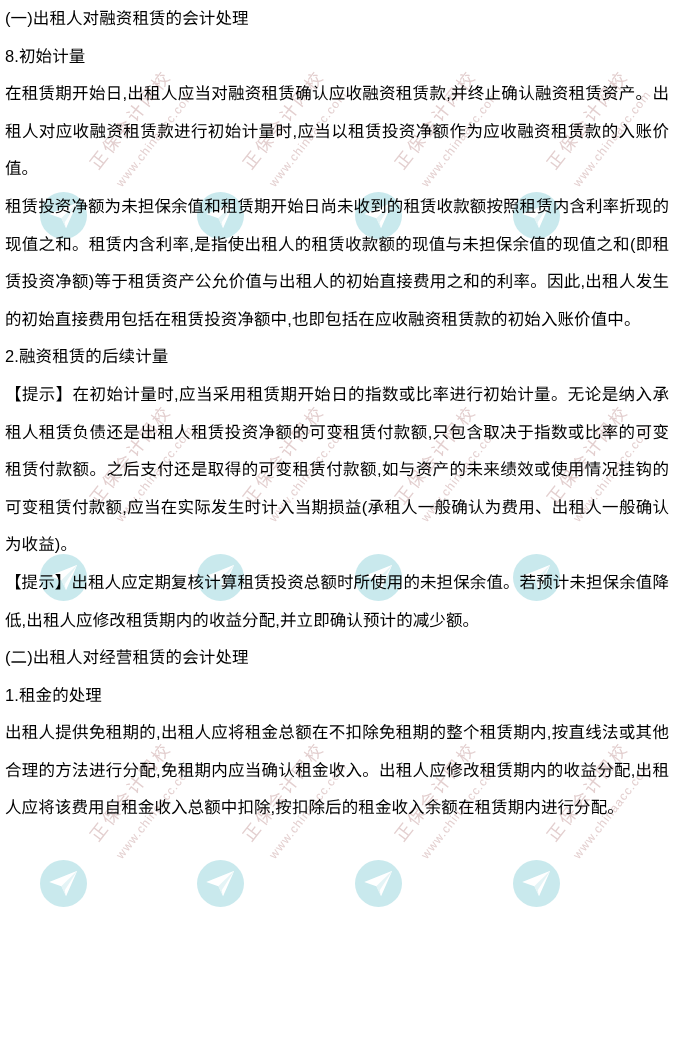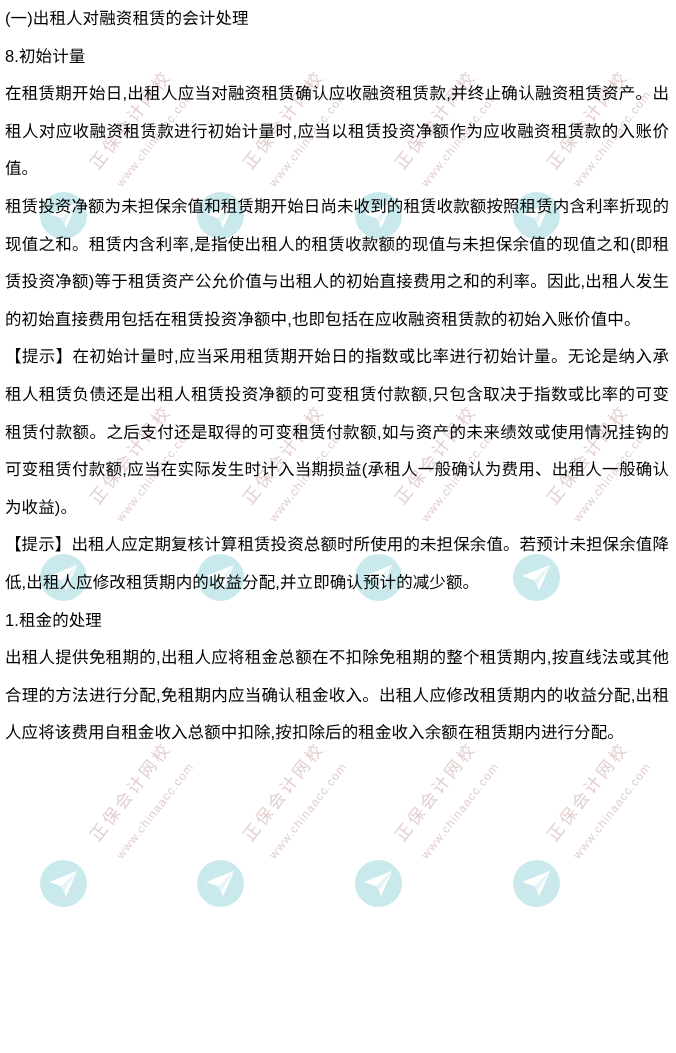--- a/index.html
+++ b/index.html
@@ -176,18 +176,20 @@
           <path d="M9 21.5 L36.5 10.5 L25.5 35.5 L20.8 25.8 Z" fill="#ffffff"></path>
           <path d="M20.8 25.8 L36.5 10.5 L24.2 29.5 L25 34 Z" fill="#c9e9ed" opacity="0.5"></path>
         </svg>
       </div>
     </div>
   <main class="content" id="doc-body">
       <p>(一)出租人对融资租赁的会计处理</p>
       <p>8.初始计量</p>
       <p>在租赁期开始日,出租人应当对融资租赁确认应收融资租赁款,并终止确认融资租赁资产。出租人对应收融资租赁款进行初始计量时,应当以租赁投资净额作为应收融资租赁款的入账价值。</p>
       <p>租赁投资净额为未担保余值和租赁期开始日尚未收到的租赁收款额按照租赁内含利率折现的现值之和。租赁内含利率,是指使出租人的租赁收款额的现值与未担保余值的现值之和(即租赁投资净额)等于租赁资产公允价值与出租人的初始直接费用之和的利率。因此,出租人发生的初始直接费用包括在租赁投资净额中,也即包括在应收融资租赁款的初始入账价值中。</p>
+      <p>2.融资租赁的后续计量</p>
       <p>【提示】在初始计量时,应当采用租赁期开始日的指数或比率进行初始计量。无论是纳入承租人租赁负债还是出租人租赁投资净额的可变租赁付款额,只包含取决于指数或比率的可变租赁付款额。之后支付还是取得的可变租赁付款额,如与资产的未来绩效或使用情况挂钩的可变租赁付款额,应当在实际发生时计入当期损益(承租人一般确认为费用、出租人一般确认为收益)。</p>
       <p>【提示】出租人应定期复核计算租赁投资总额时所使用的未担保余值。若预计未担保余值降低,出租人应修改租赁期内的收益分配,并立即确认预计的减少额。</p>
+      <p>(二)出租人对经营租赁的会计处理</p>
       <p>1.租金的处理</p>
       <p>出租人提供免租期的,出租人应将租金总额在不扣除免租期的整个租赁期内,按直线法或其他合理的方法进行分配,免租期内应当确认租金收入。出租人应修改租赁期内的收益分配,出租人应将该费用自租金收入总额中扣除,按扣除后的租金收入余额在租赁期内进行分配。</p>
     </main>
 </div>
 
 </body></html>

